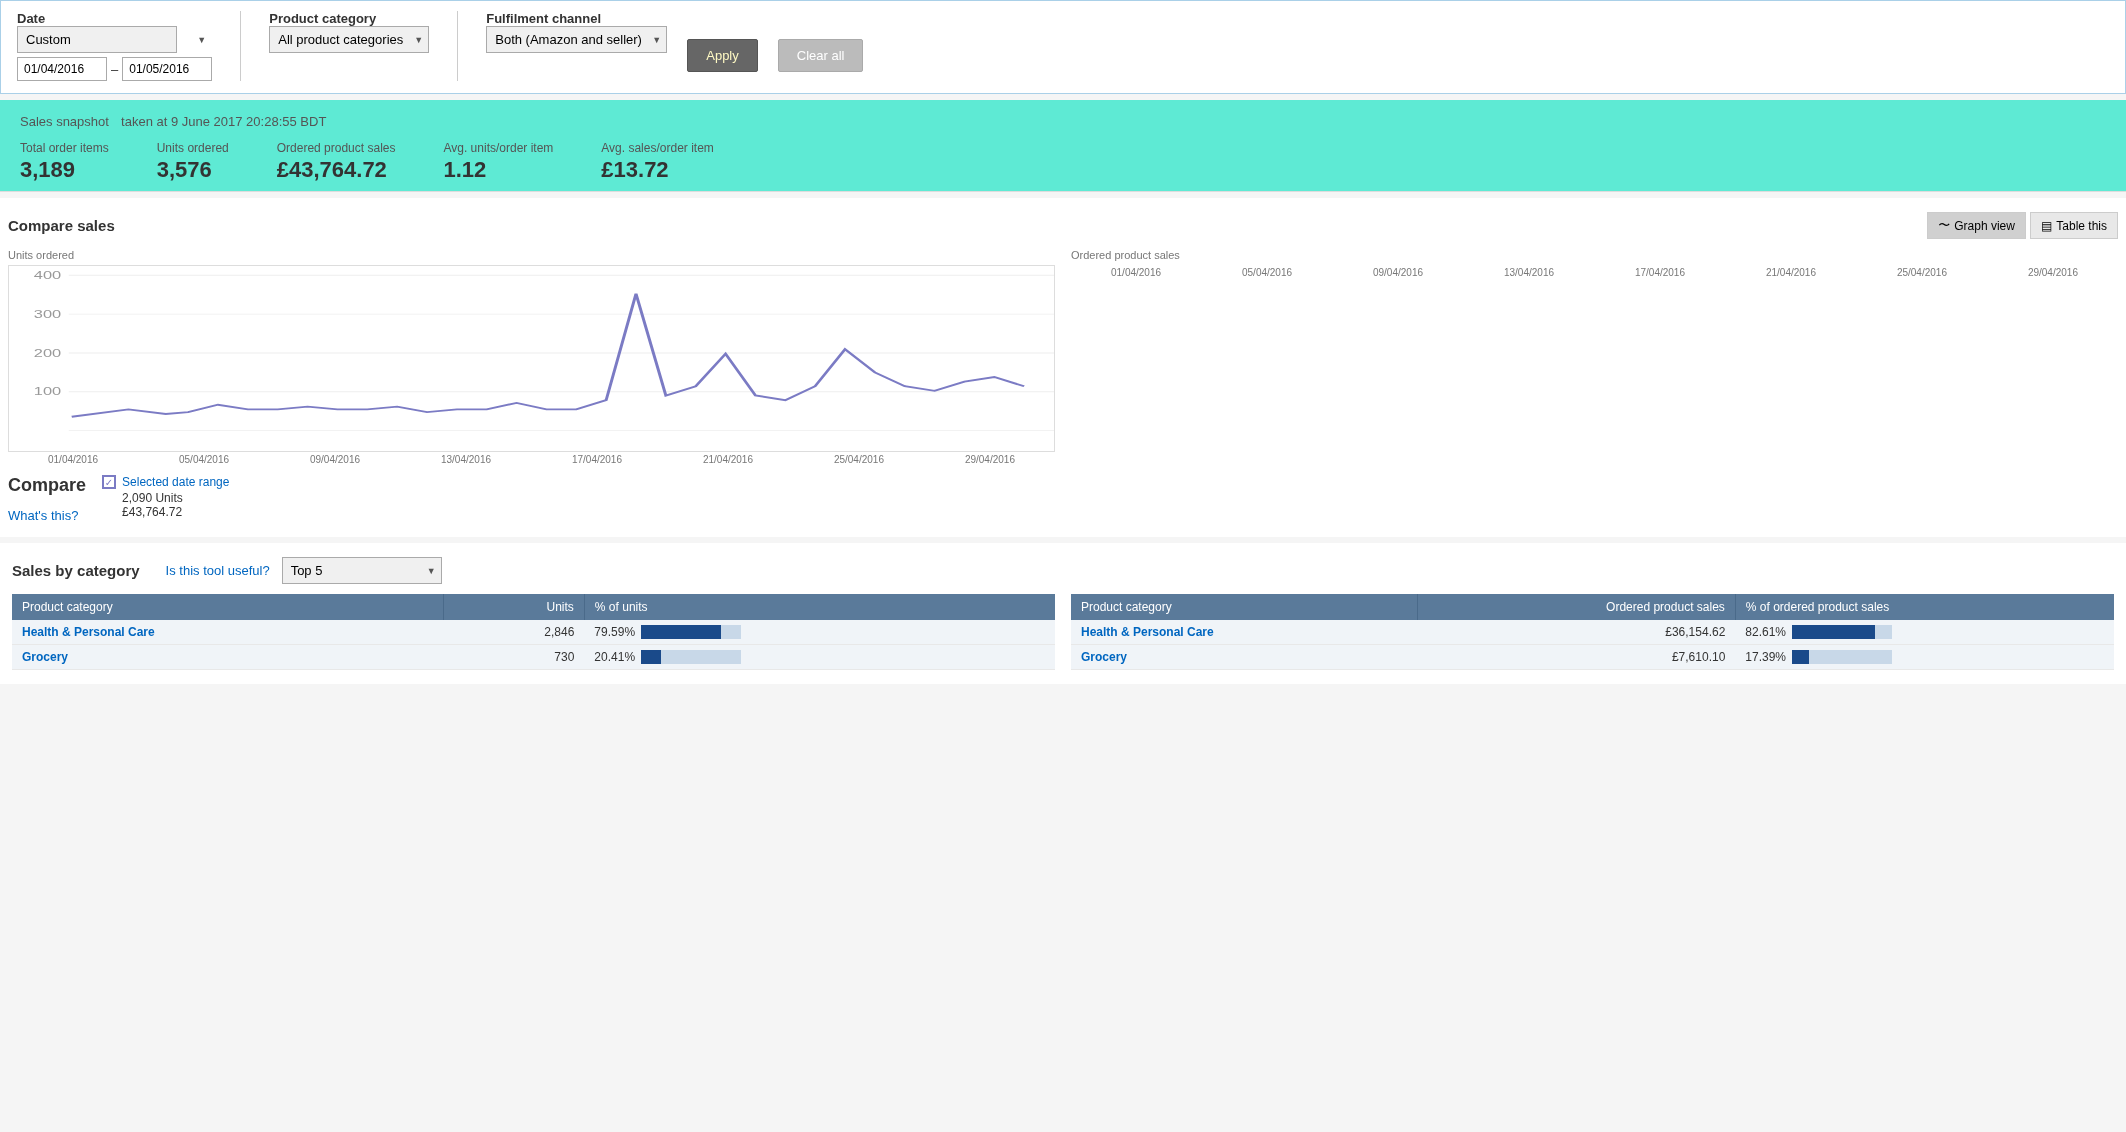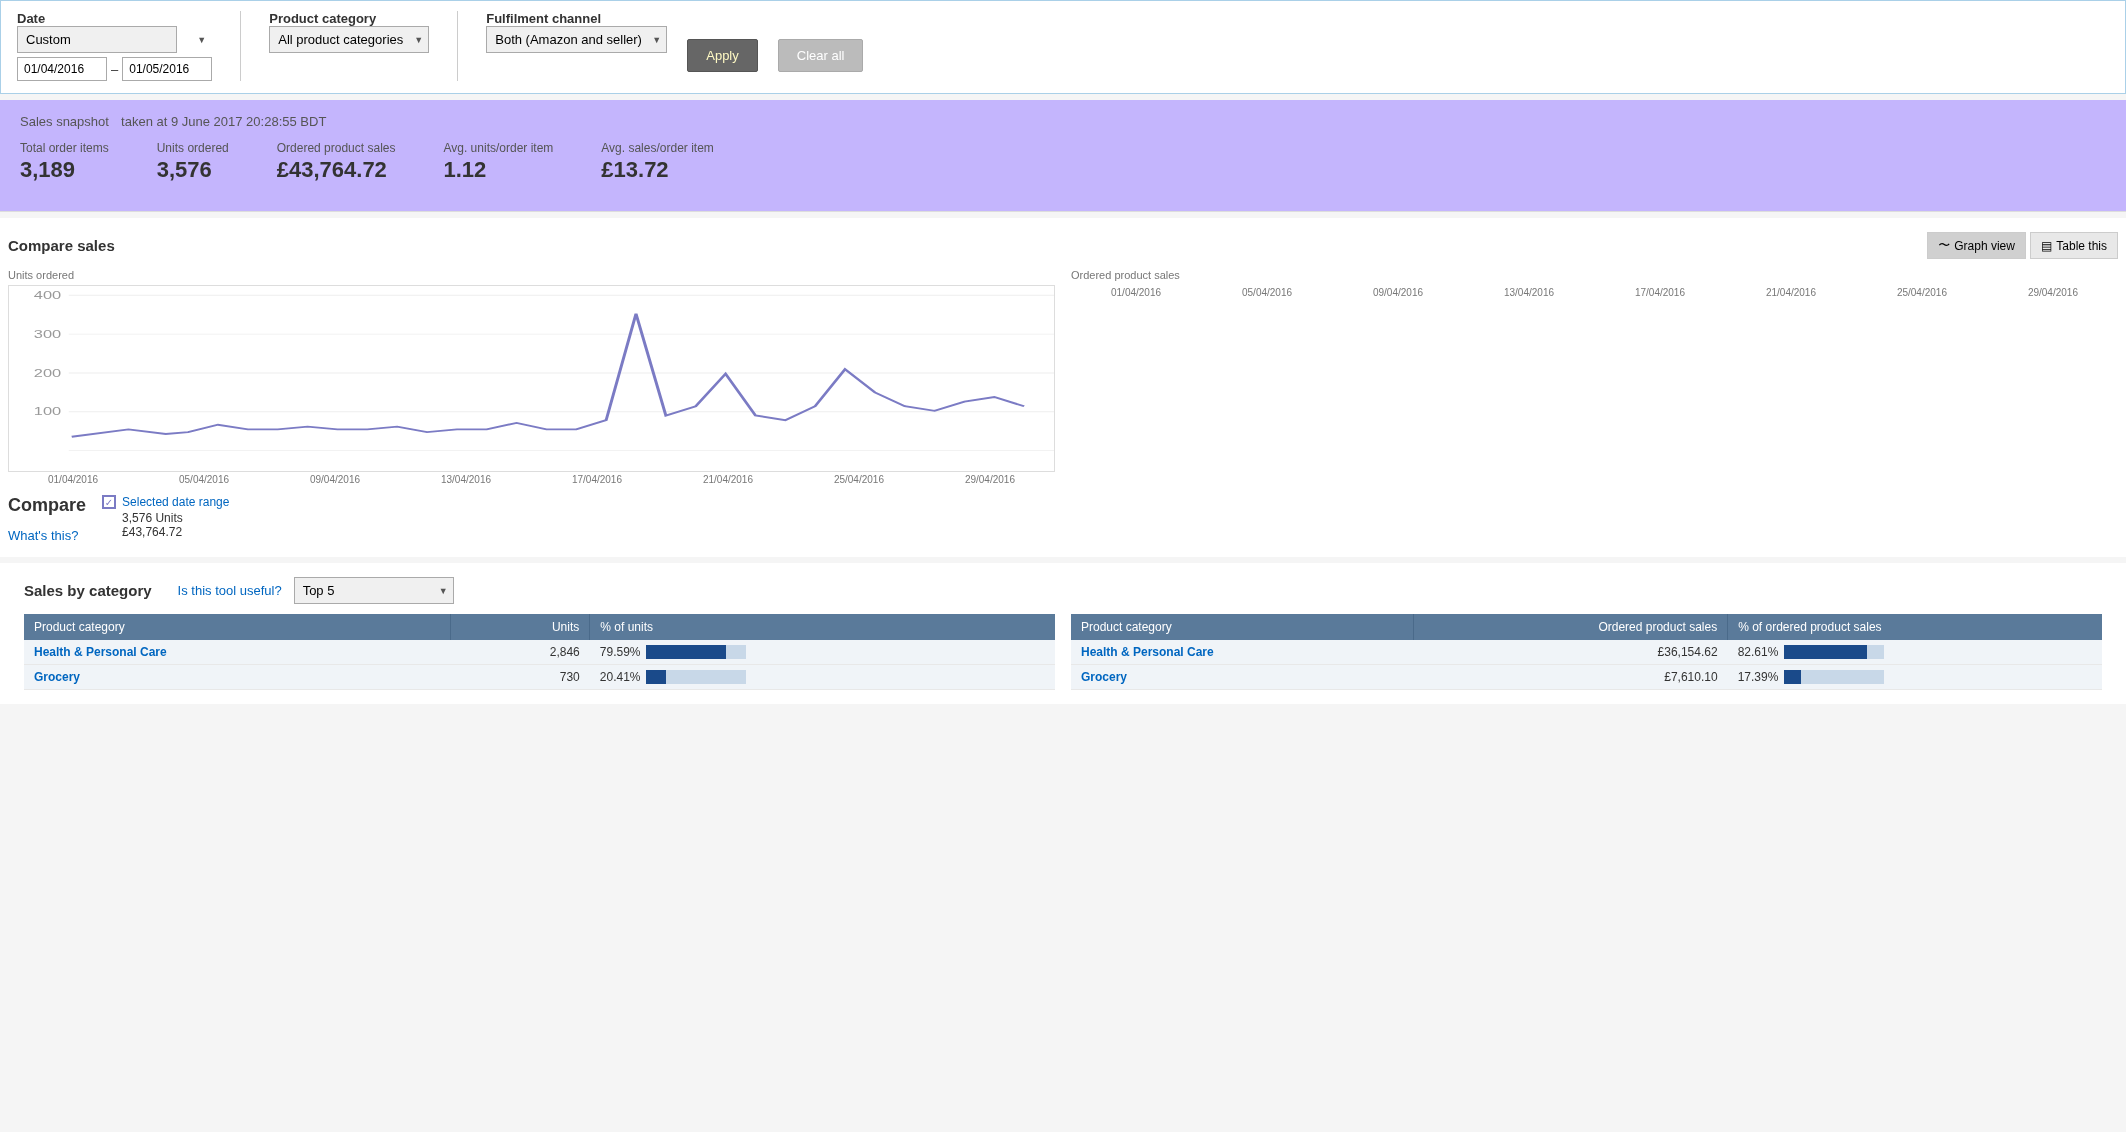--- a/index.html
+++ b/index.html
@@ -71,23 +71,23 @@
     }
     .filter-divider {
       width: 1px;
       background: #ccc;
       align-self: stretch;
       margin: 0 8px;
     }
 
     
     .snapshot-section {
-      background: #c4b5fd;
+      background: #5eead4;
       border-bottom: 1px solid #ddd;
-      padding: 12px 20px 28px;
+      padding: 12px 20px 8px;
       margin-top: 6px;
     }
     .snapshot-title {
       font-size: 15px;
       font-weight: bold;
       margin-bottom: 12px;
     }
     .snapshot-title span { font-weight: normal; font-size: 13px; color: #555; }
     .snapshot-metrics { display: flex; gap: 48px; }
     .metric-item { display: flex; flex-direction: column; }
@@ -136,21 +136,21 @@
     .compare-left { width: 50%; }
     .compare-legend { font-size: 12px; }
     .compare-label { font-weight: bold; font-size: 18px; margin-bottom: 12px; }
     .whats-this { color: #0066c0; cursor: pointer; font-size: 13px; }
     .legend-item { display: flex; align-items: center; gap: 6px; margin-bottom: 2px; }
     .legend-stats { font-size: 12px; color: #333; margin-left: 20px; }
 
     
     .category-section {
       background: #fff;
-      padding: 14px 24px;
+      padding: 14px 12px;
       margin-top: 6px;
     }
     .category-header {
       display: flex;
       align-items: center;
       gap: 12px;
       margin-bottom: 10px;
     }
     .category-title { font-size: 15px; font-weight: bold; }
     .useful-link { color: #0066c0; font-size: 13px; cursor: pointer; margin-left: 14px; }
@@ -361,21 +361,21 @@
         <div class="compare-legend">
           <div class="legend-item">
             <div style="width:14px;height:14px;border:2px solid #7b7bc4;background:#fff;display:inline-flex;align-items:center;justify-content:center;">
               <span style="color:#7b7bc4;font-size:10px;">✓</span>
             </div>
             <a style="color:#0066c0;font-size:12px;">
               <span>Selected date range</span>
             </a>
           </div>
           <div class="legend-stats">
-            <div>3,576 Units</div>
+            <div>2,090 Units</div>
             <div>£43,764.72</div>
           </div>
         </div>
       </div>
     </div>
   </div>
 </div>
 
 <div class="category-section">
   <div class="category-header">

